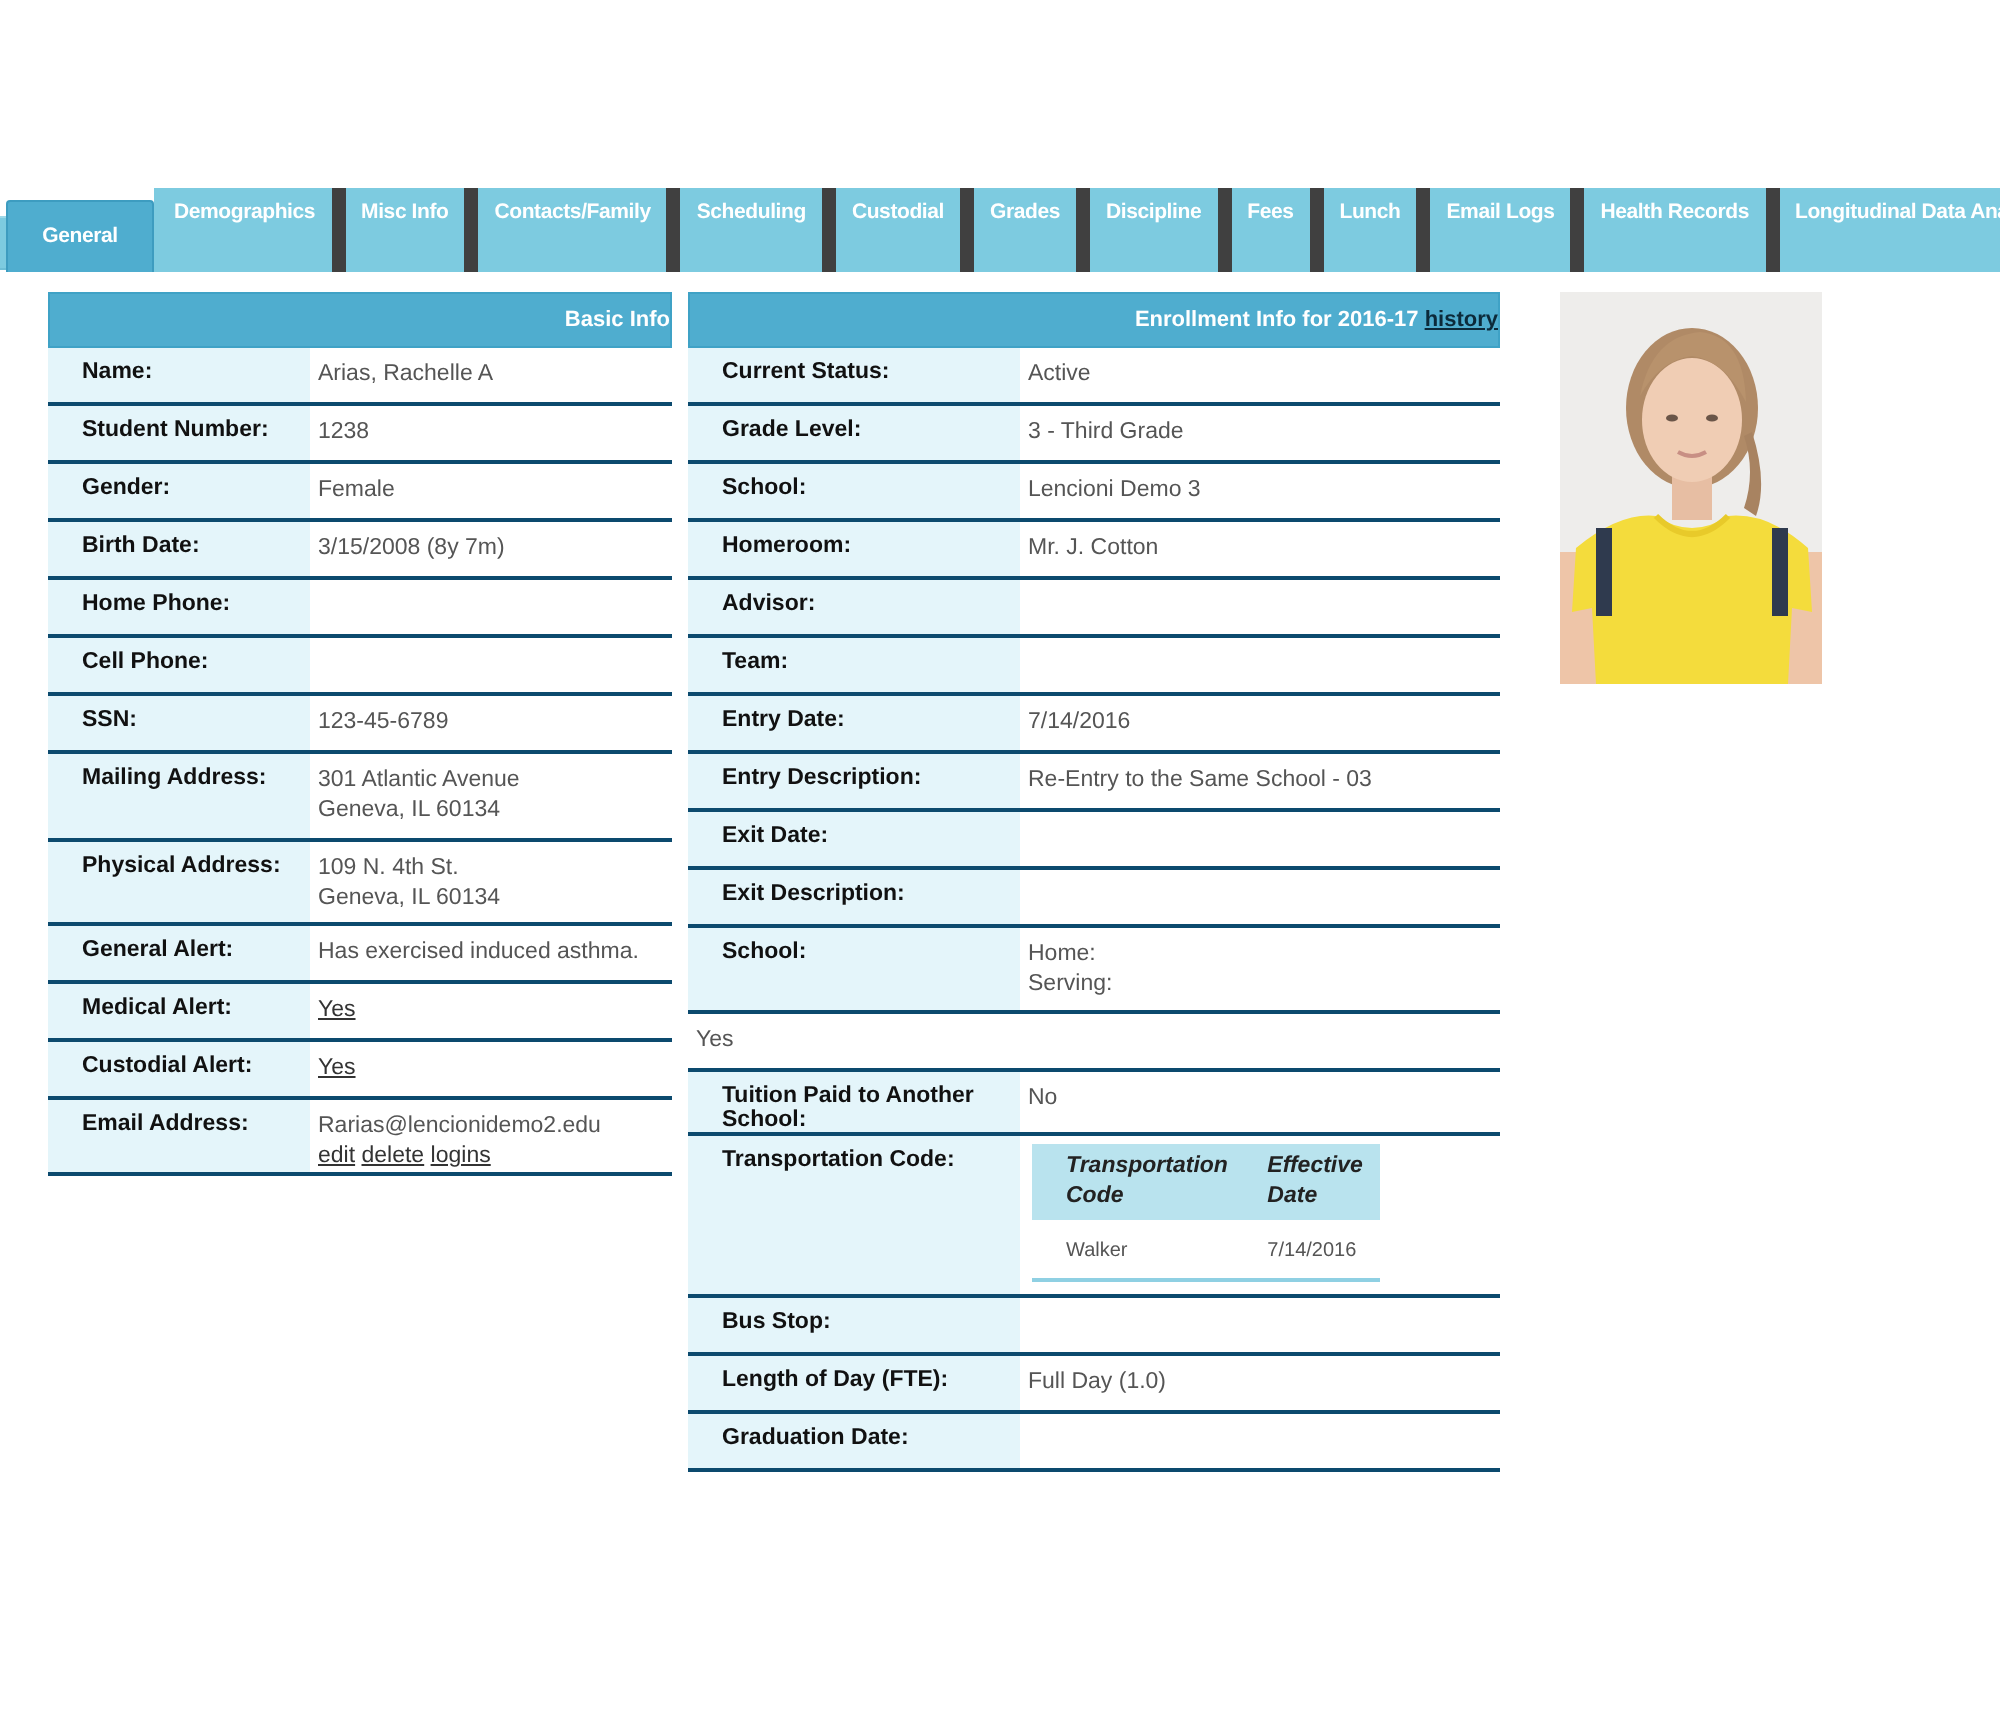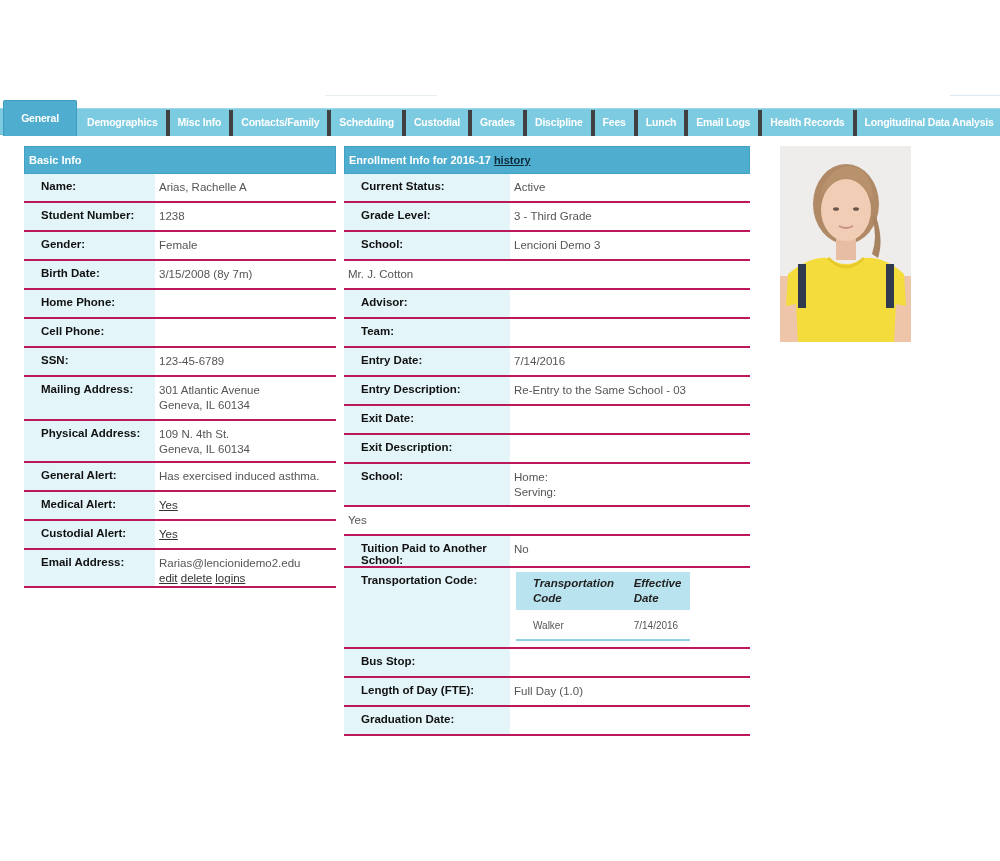--- a/index.html
+++ b/index.html
@@ -5,29 +5,29 @@
   * { box-sizing: border-box; margin: 0; padding: 0; }
   html, body { width: 1000px; height: 861px; background: #ffffff; overflow: hidden; }
   body { font-family: "Liberation Sans", sans-serif; font-size: 12px; color: #222; position: relative; }
 
   .top-line-a { position: absolute; left: 325px; top: 95px; width: 112px; height: 1px; background: #e6eef2; }
   .top-line-b { position: absolute; left: 950px; top: 95px; width: 50px; height: 1px; background: #d9ecf3; }
 
   
   .tabbar { position: absolute; left: 0; top: 108px; width: 1000px; height: 27px; background: #7dcbe0; border-top: 1px solid #9ed8e8; border-bottom: 1px solid #6fbfd6; }
   .tabs { position: absolute; left: 3px; top: 99px; height: 37px; display: flex; align-items: flex-end; white-space: nowrap; }
-  .tab { height: 26px; line-height: 25px; padding: 0 8px; color: #fff; font-weight: bold; font-size: 10.5px; background: #7dcbe0; border-right: 4px solid #404040; cursor: pointer; letter-spacing: -0.2px; }
+  .tab { height: 42px; line-height: 25px; padding: 0 8px; color: #fff; font-weight: bold; font-size: 10.5px; background: #7dcbe0; border-right: 7px solid #404040; cursor: pointer; letter-spacing: -0.2px; }
   .tab.active { height: 36px; line-height: 34px; background: #4fadcf; border: 1px solid #3d9cc0; border-bottom: none; padding: 0 16px; border-radius: 2px 2px 0 0; width: 74px; text-align: center; }
   .tab.first-inactive { padding-left: 10px; }
 
   
   .panel { position: absolute; }
-  .panel-header { height: 28px; background: #4fadcf; border: 1px solid #3fa2c6; color: #fff; font-weight: bold; font-size: 11px; line-height: 27px; padding-left: 4px; }
+  .panel-header { height: 28px; background: #4fadcf; border: 1px solid #3fa2c6; color: #fff; font-weight: bold; font-size: 11px; line-height: 27px; padding-left: 4px; text-align: right; }
   .panel-header a { color: #0c2a3a; text-decoration: underline; font-weight: bold; }
-  .row { display: flex; border-bottom: 2px solid #be185d; }
+  .row { display: flex; border-bottom: 2px solid #0c4a6e; }
   .row .label { background: #e4f5fa; font-weight: bold; font-size: 11.5px; padding: 6px 0 0 17px; color: #111; }
   .row .value { background: #fff; font-size: 11.5px; color: #555; padding: 6px 0 0 4px; line-height: 15px; flex: 1; }
   .row .value a { color: #333; text-decoration: underline; }
   .row .label, .row .value { min-height: 27px; }
 
   #basic { left: 24px; top: 146px; width: 312px; }
   #basic .label { width: 131px; }
 
   #enroll { left: 344px; top: 146px; width: 406px; }
   #enroll .label { width: 166px; }
@@ -149,20 +149,21 @@
   </div>
   <div class="row">
     <div class="label">Grade Level:</div>
     <div class="value">3 - Third Grade</div>
   </div>
   <div class="row">
     <div class="label">School:</div>
     <div class="value">Lencioni Demo 3</div>
   </div>
   <div class="row">
+    <div class="label">Homeroom:</div>
     <div class="value">Mr. J. Cotton</div>
   </div>
   <div class="row">
     <div class="label">Advisor:</div>
     <div class="value"></div>
   </div>
   <div class="row">
     <div class="label">Team:</div>
     <div class="value"></div>
   </div>

